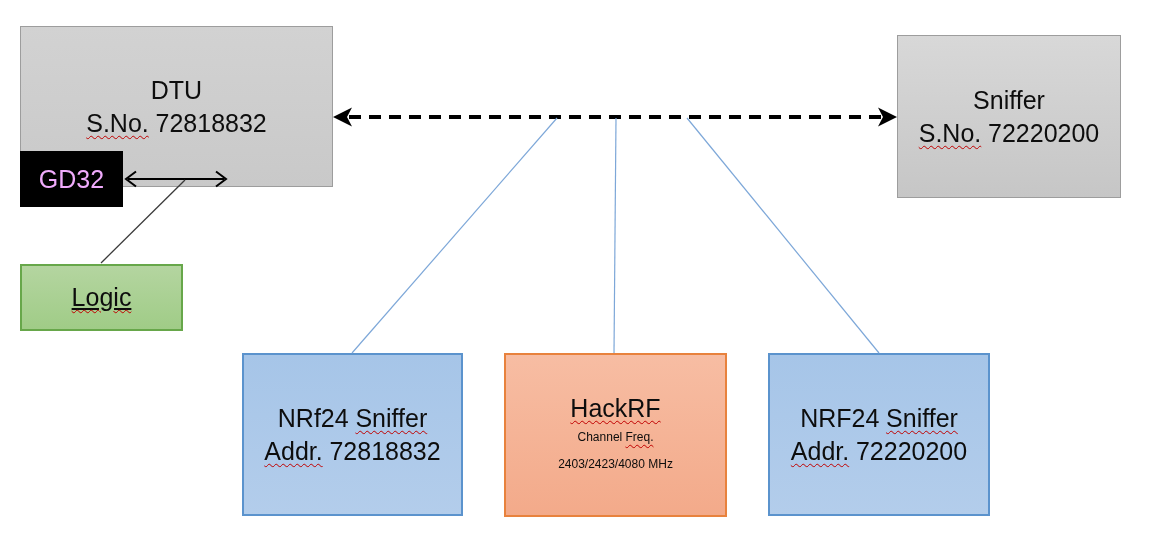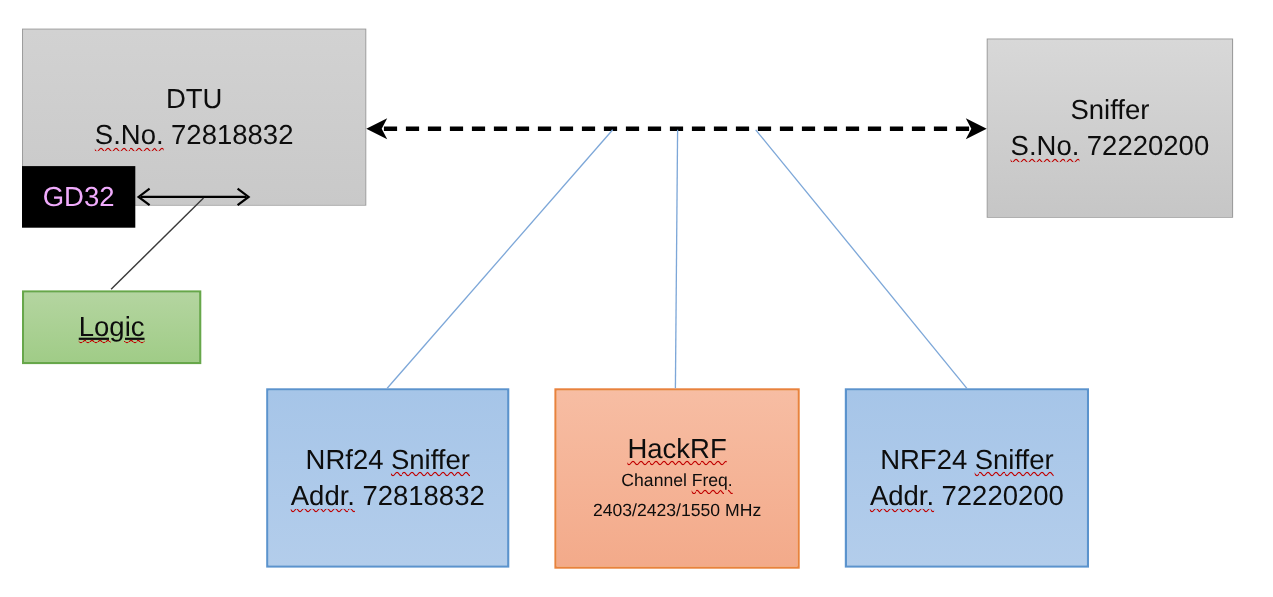--- a/index.html
+++ b/index.html
@@ -58,21 +58,21 @@
   .sniffer-right-box { left: 768px; top: 353px; width: 222px; height: 163px; }
   .blue {
     background: linear-gradient(180deg, #a6c5e8, #b3cdeb);
     border: 2px solid #5b93cd;
   }
   .hackrf-box {
     left: 504px; top: 353px; width: 223px; height: 164px;
     background: linear-gradient(180deg, #f7bda3, #f3aa8a);
     border: 2px solid #e8823d;
   }
-  .hackrf-box .small { font-size: 16px; line-height: 27px; }
+  .hackrf-box .small { font-size: 12px; line-height: 27px; }
   .hackrf-box .title-line { line-height: 31px; }
   .connector-layer {
     position: absolute;
     left: 0; top: 0;
     width: 1157px; height: 543px;
     pointer-events: none;
     z-index: 5;
   }
 </style>
 </head>
@@ -117,21 +117,21 @@
   </div>
 
   <div class="node hackrf-box">
     <div class="title-line">
       <span class="sq">HackRF</span>
     </div>
     <div class="row small">
       <span>Channel</span>
       <span class="sq">Freq.</span>
     </div>
-    <div class="small">2403/2423/1550 MHz</div>
+    <div class="small">2403/2423/4080 MHz</div>
   </div>
 
   <div class="node blue sniffer-right-box">
     <div class="row">
       <span>NRF24</span>
       <span class="sq">Sniffer</span>
     </div>
     <div class="row">
       <span class="sq">Addr.</span>
       <span>72220200</span>

